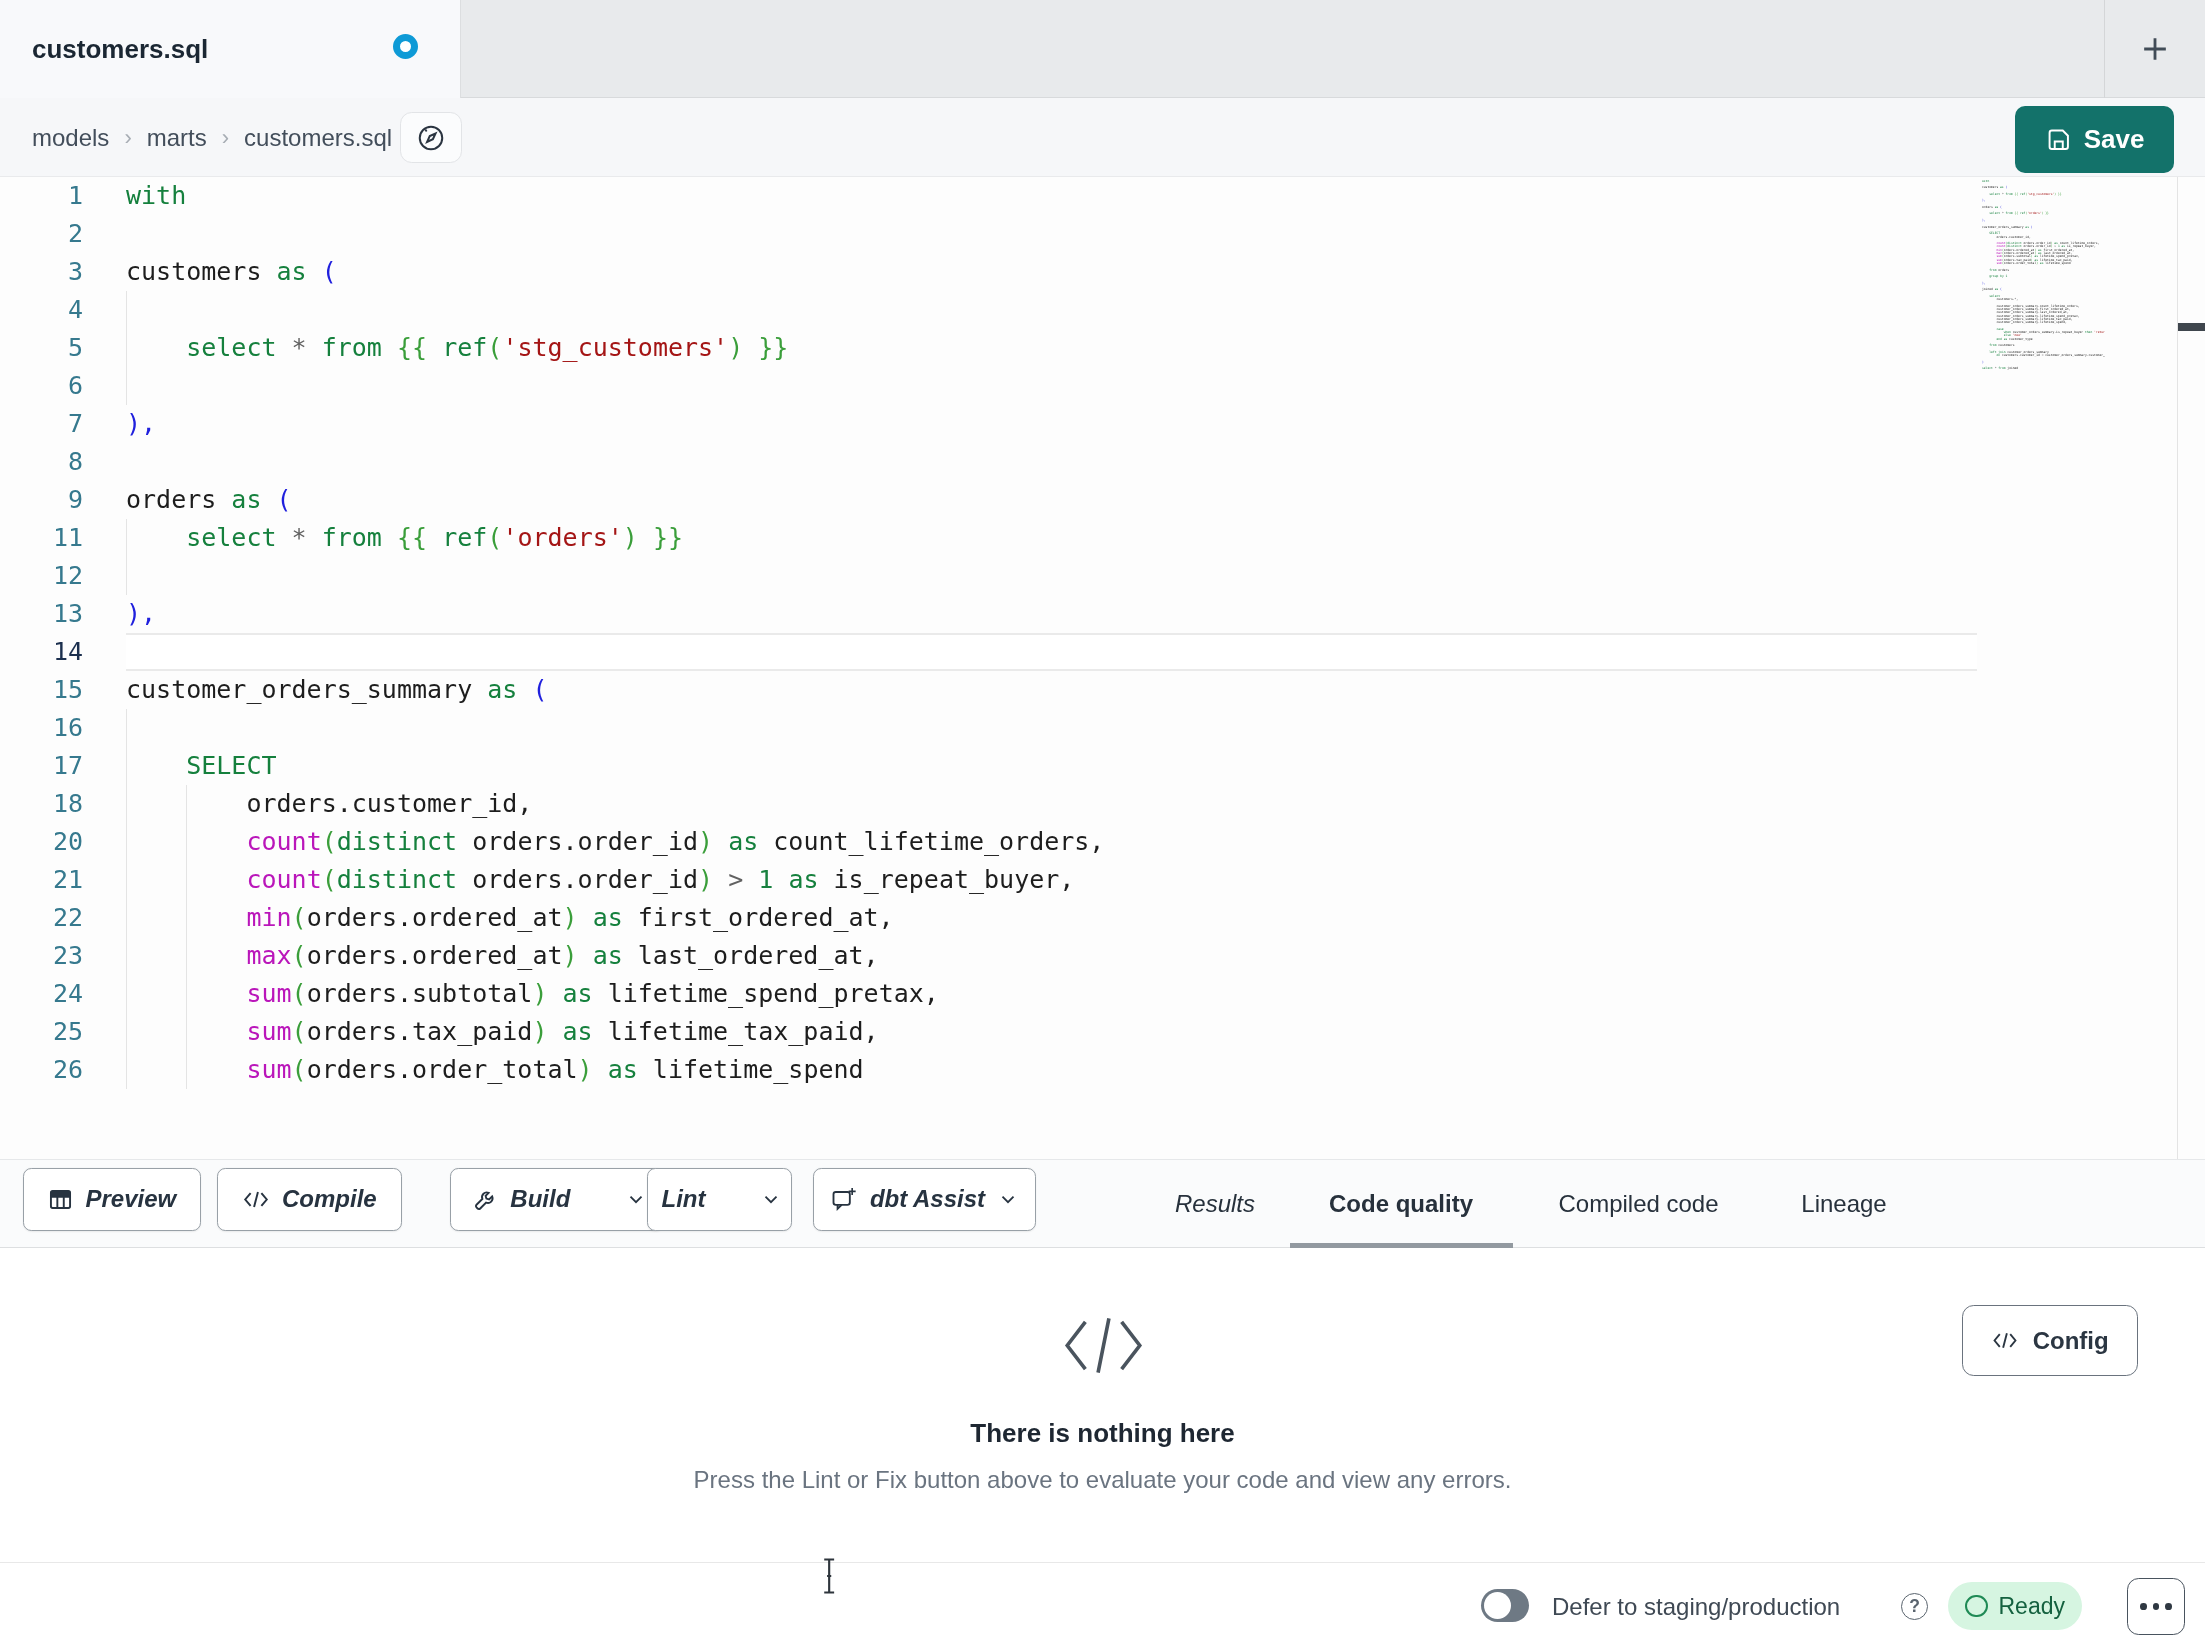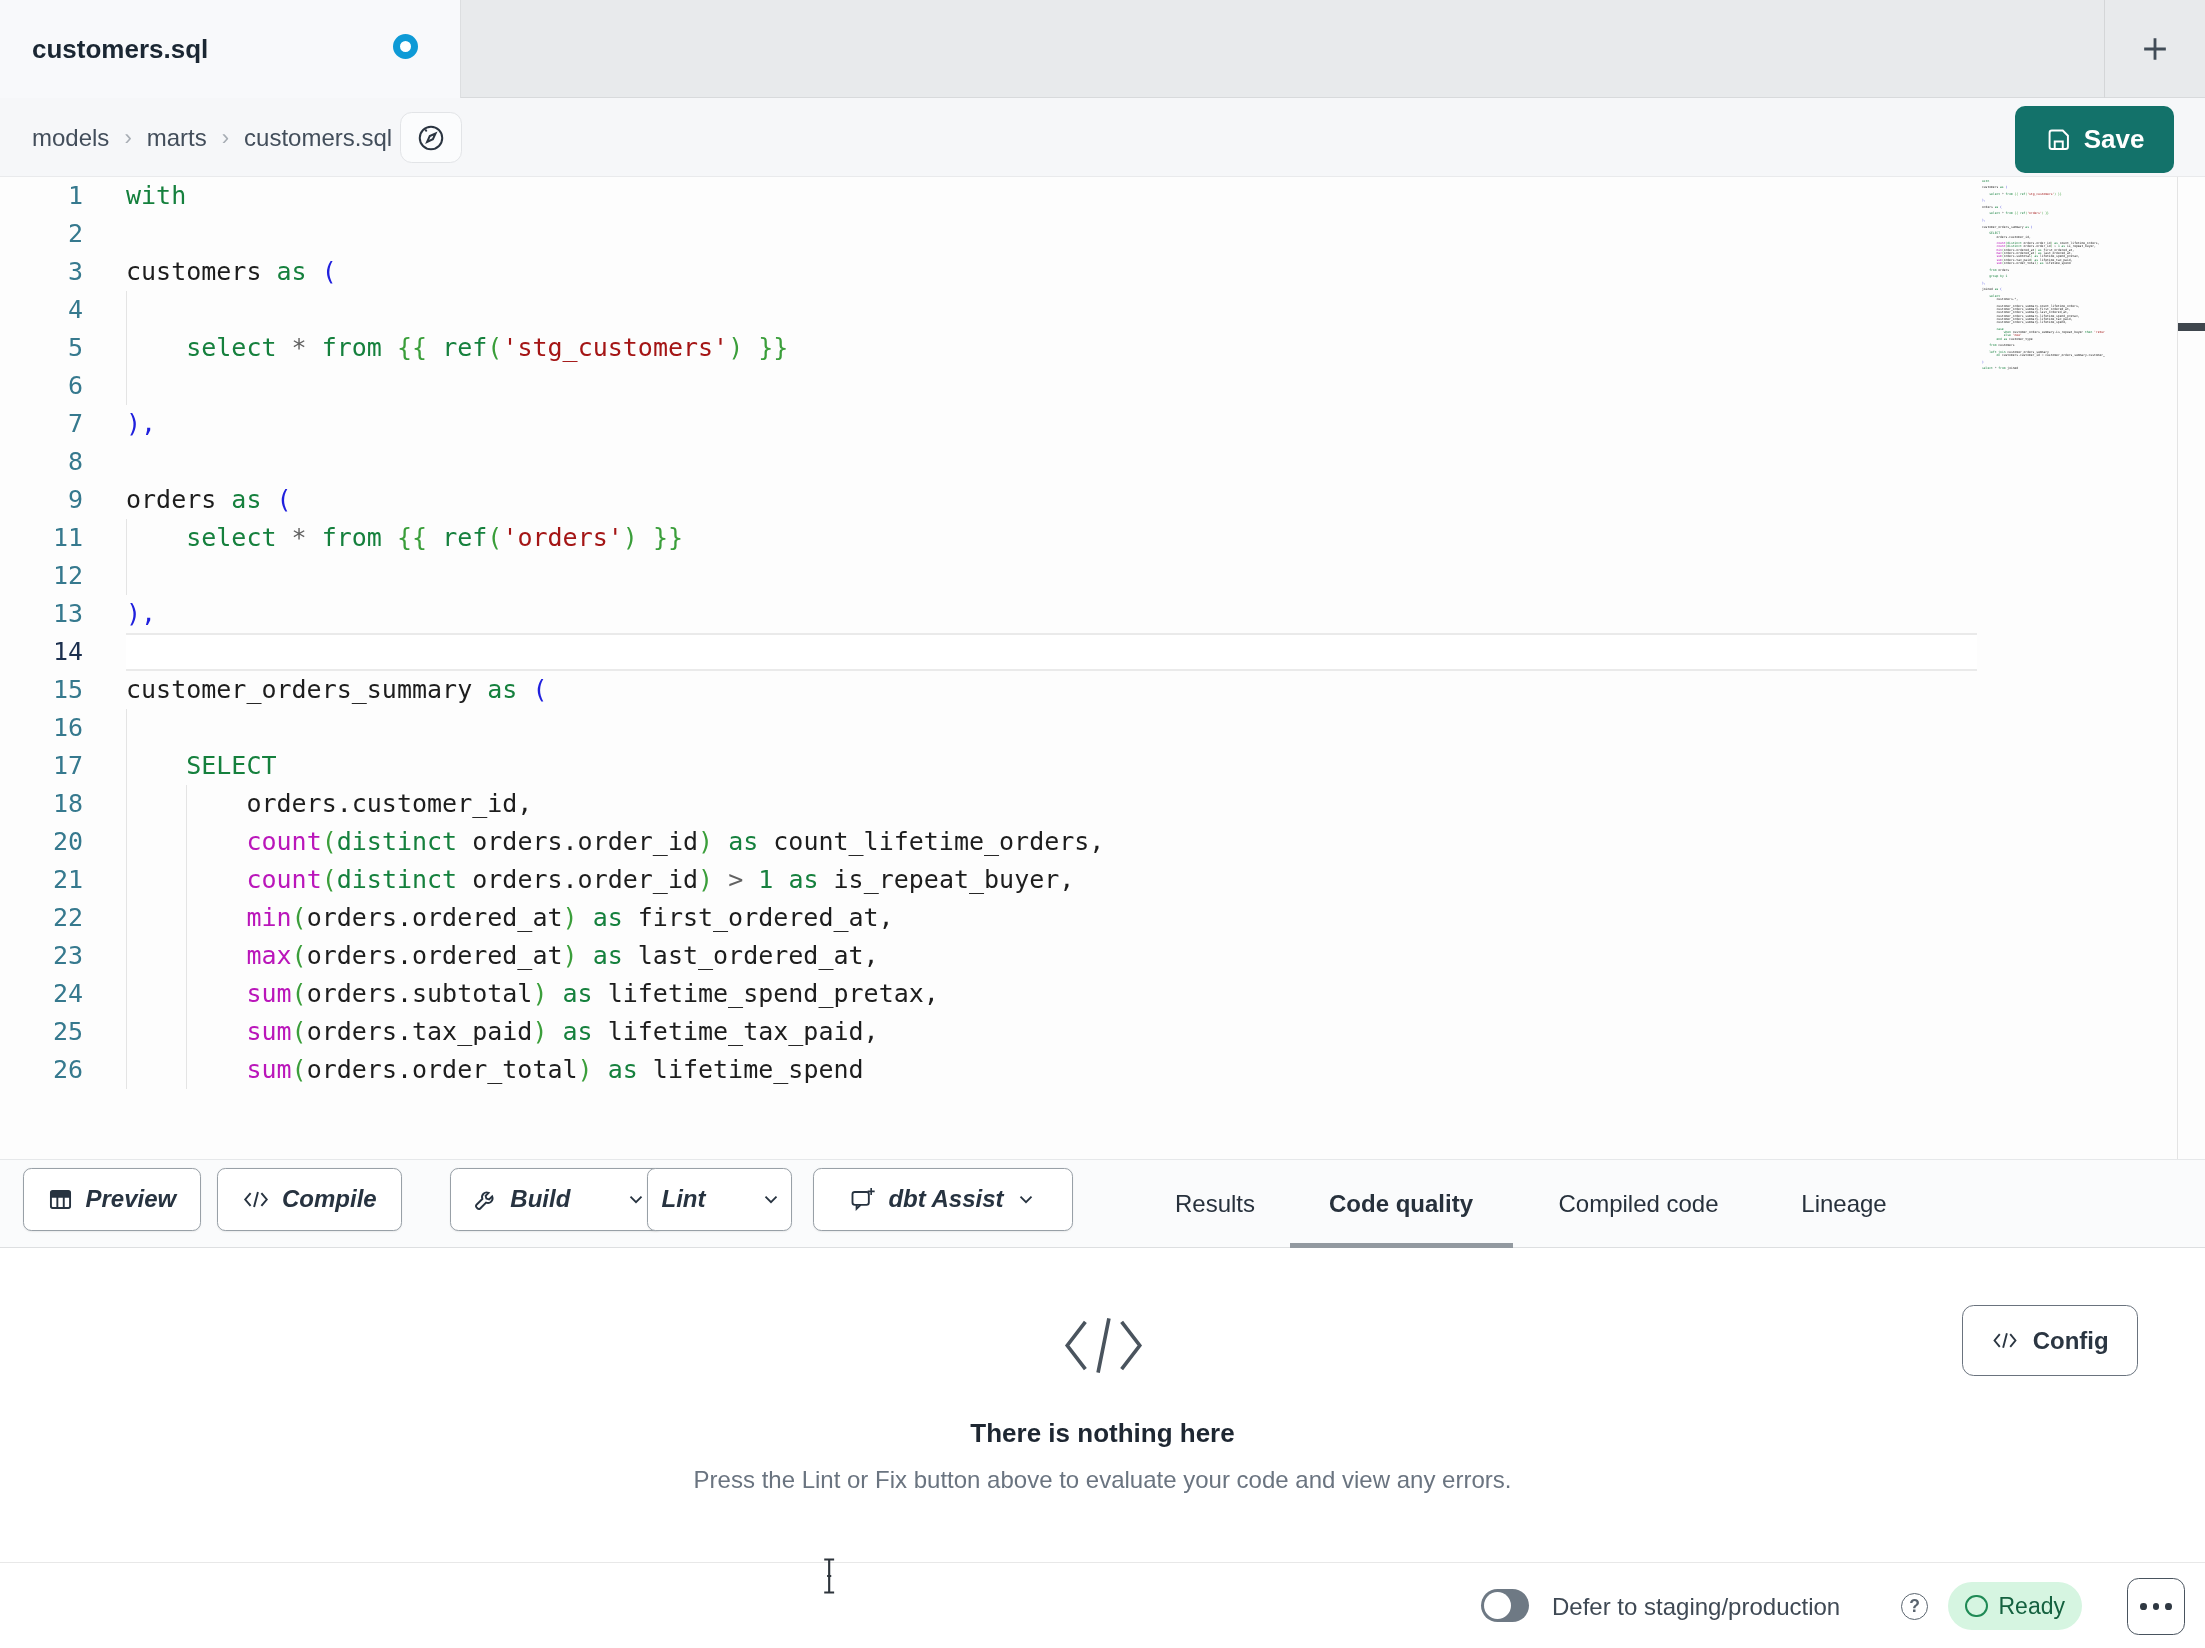--- a/index.html
+++ b/index.html
@@ -286,33 +286,33 @@
       <div class="seg">
         <span>Lint</span>
       </div>
       <div class="divider"></div>
       <div class="chev">
         <svg width="22" height="22" viewBox="0 0 24 24" fill="none" stroke="#273340" stroke-width="2">
           <path d="M6 9.5l6 6 6-6"></path>
         </svg>
       </div>
     </div>
-    <div class="tbtn" style="left:813px; width:260px;">
+    <div class="tbtn" style="left:813px; width:223px;">
       <svg width="28" height="28" viewBox="0 0 24 24" fill="none" stroke="#273340" stroke-width="1.6">
         <rect x="3" y="6" width="14" height="11" rx="2"></rect>
         <path d="M6.5 17v3.4L10 17"></path>
         <path d="M19 2.5v6M16 5.5h6" stroke-width="1.4"></path>
       </svg>
       <span>dbt Assist</span>
       <svg width="22" height="22" viewBox="0 0 24 24" fill="none" stroke="#273340" stroke-width="2">
         <path d="M6 9.5l6 6 6-6"></path>
       </svg>
     </div>
 
-    <span class="rtab" style="left:1169px; width:92px;">Results</span>
+    <span class="rtab" style="left:1169px; width:92px;font-style:italic;">Results</span>
     <span class="rtab active" style="left:1324px; width:154px;">Code quality</span>
     <span class="rtab" style="left:1547px; width:183px;">Compiled code</span>
     <span class="rtab" style="left:1796px; width:96px;">Lineage</span>
     <div class="rtab-underline"></div>
   </div>
 
   <div class="panel">
     <svg class="empty-icon" width="87" height="75" viewBox="0 0 48 40" fill="none" stroke="#4a545e" stroke-width="2">
       <path d="M14 7L4 20l10 13M34 7l10 13-10 13M27 5l-6 30"></path>
     </svg>

